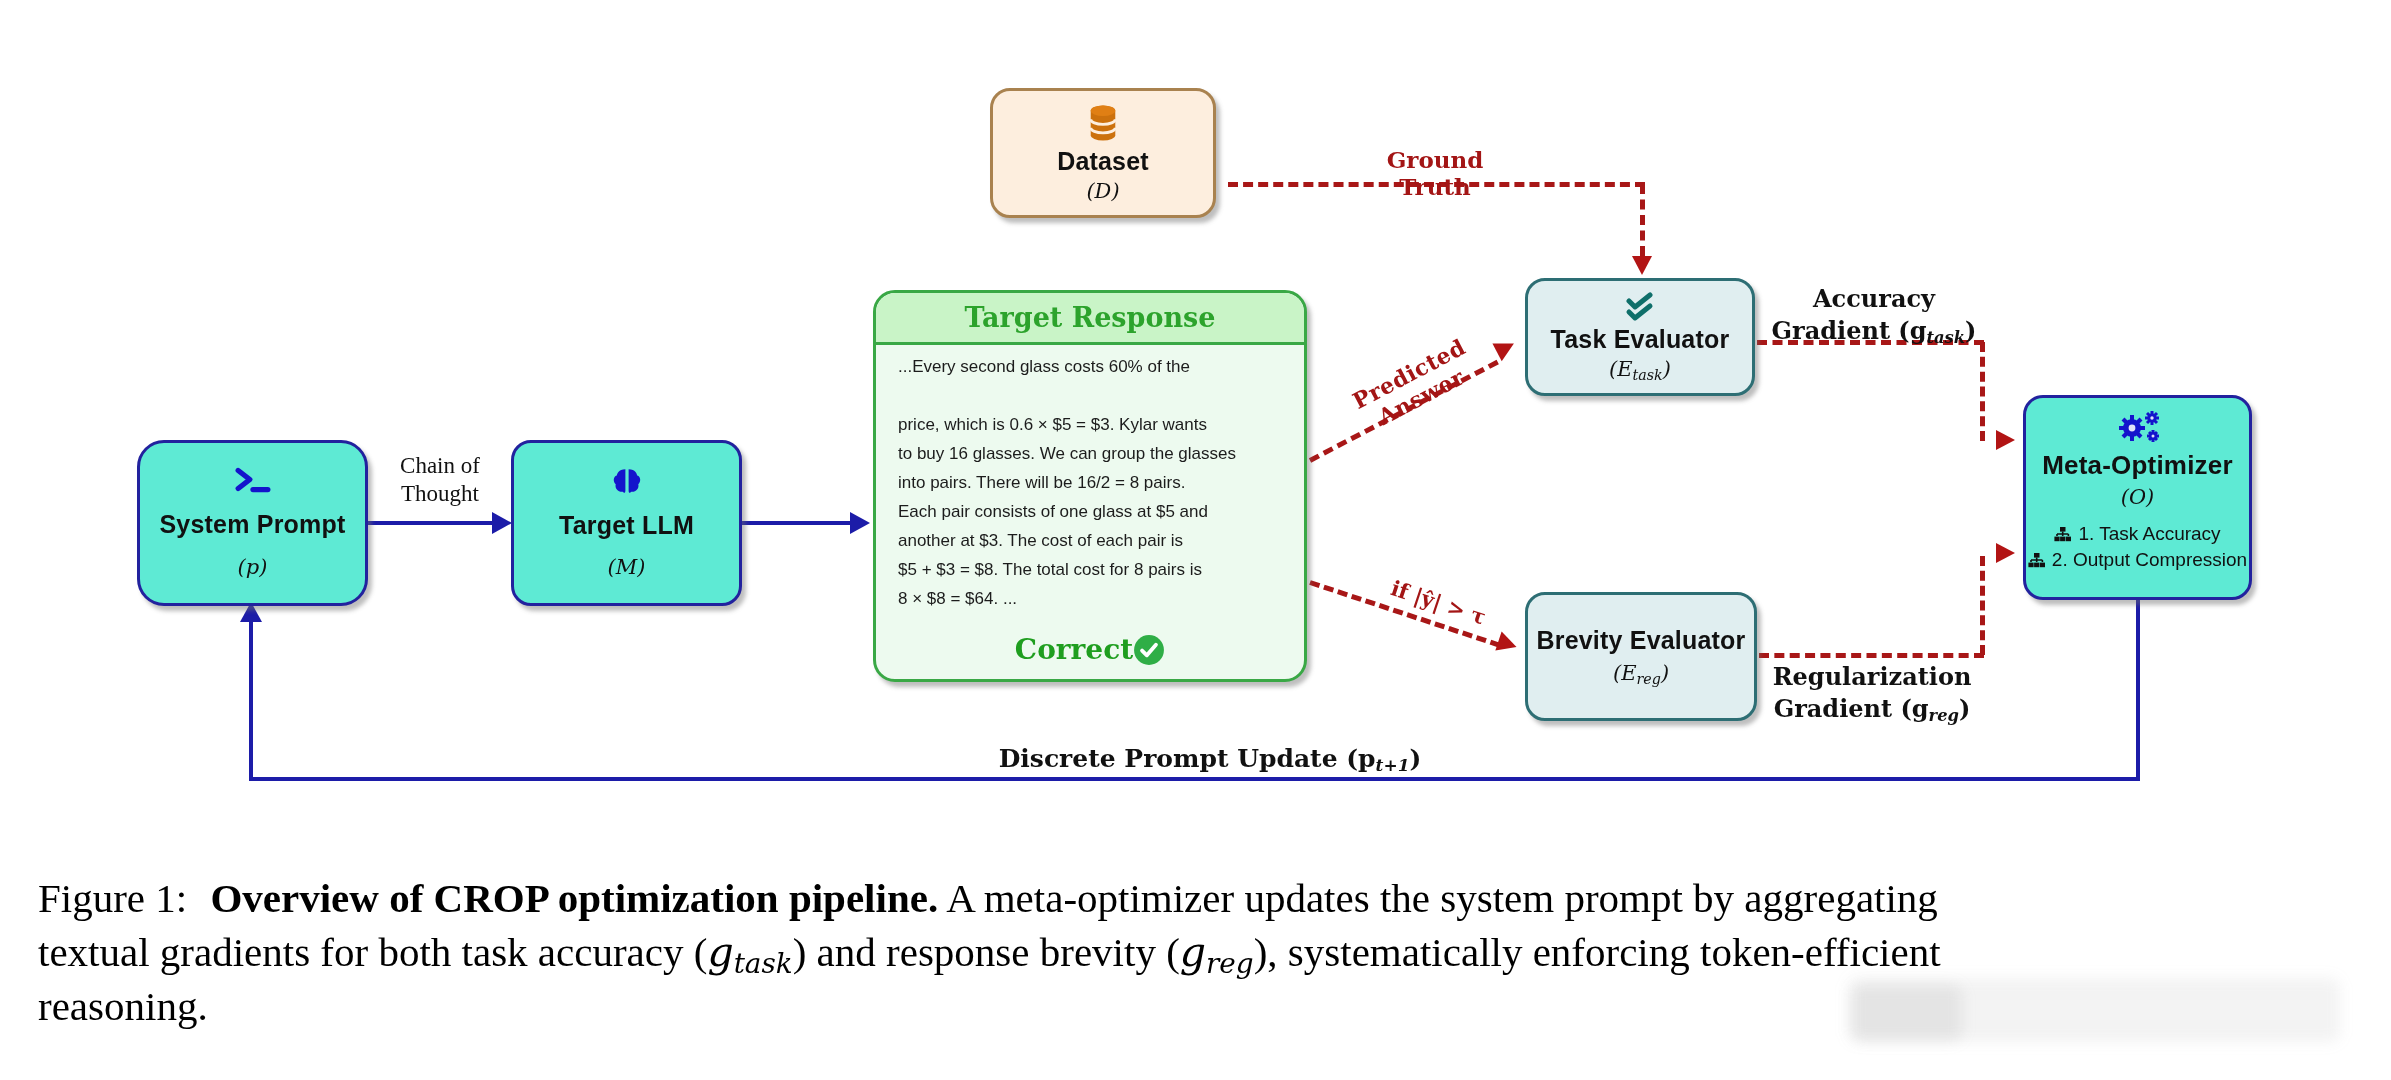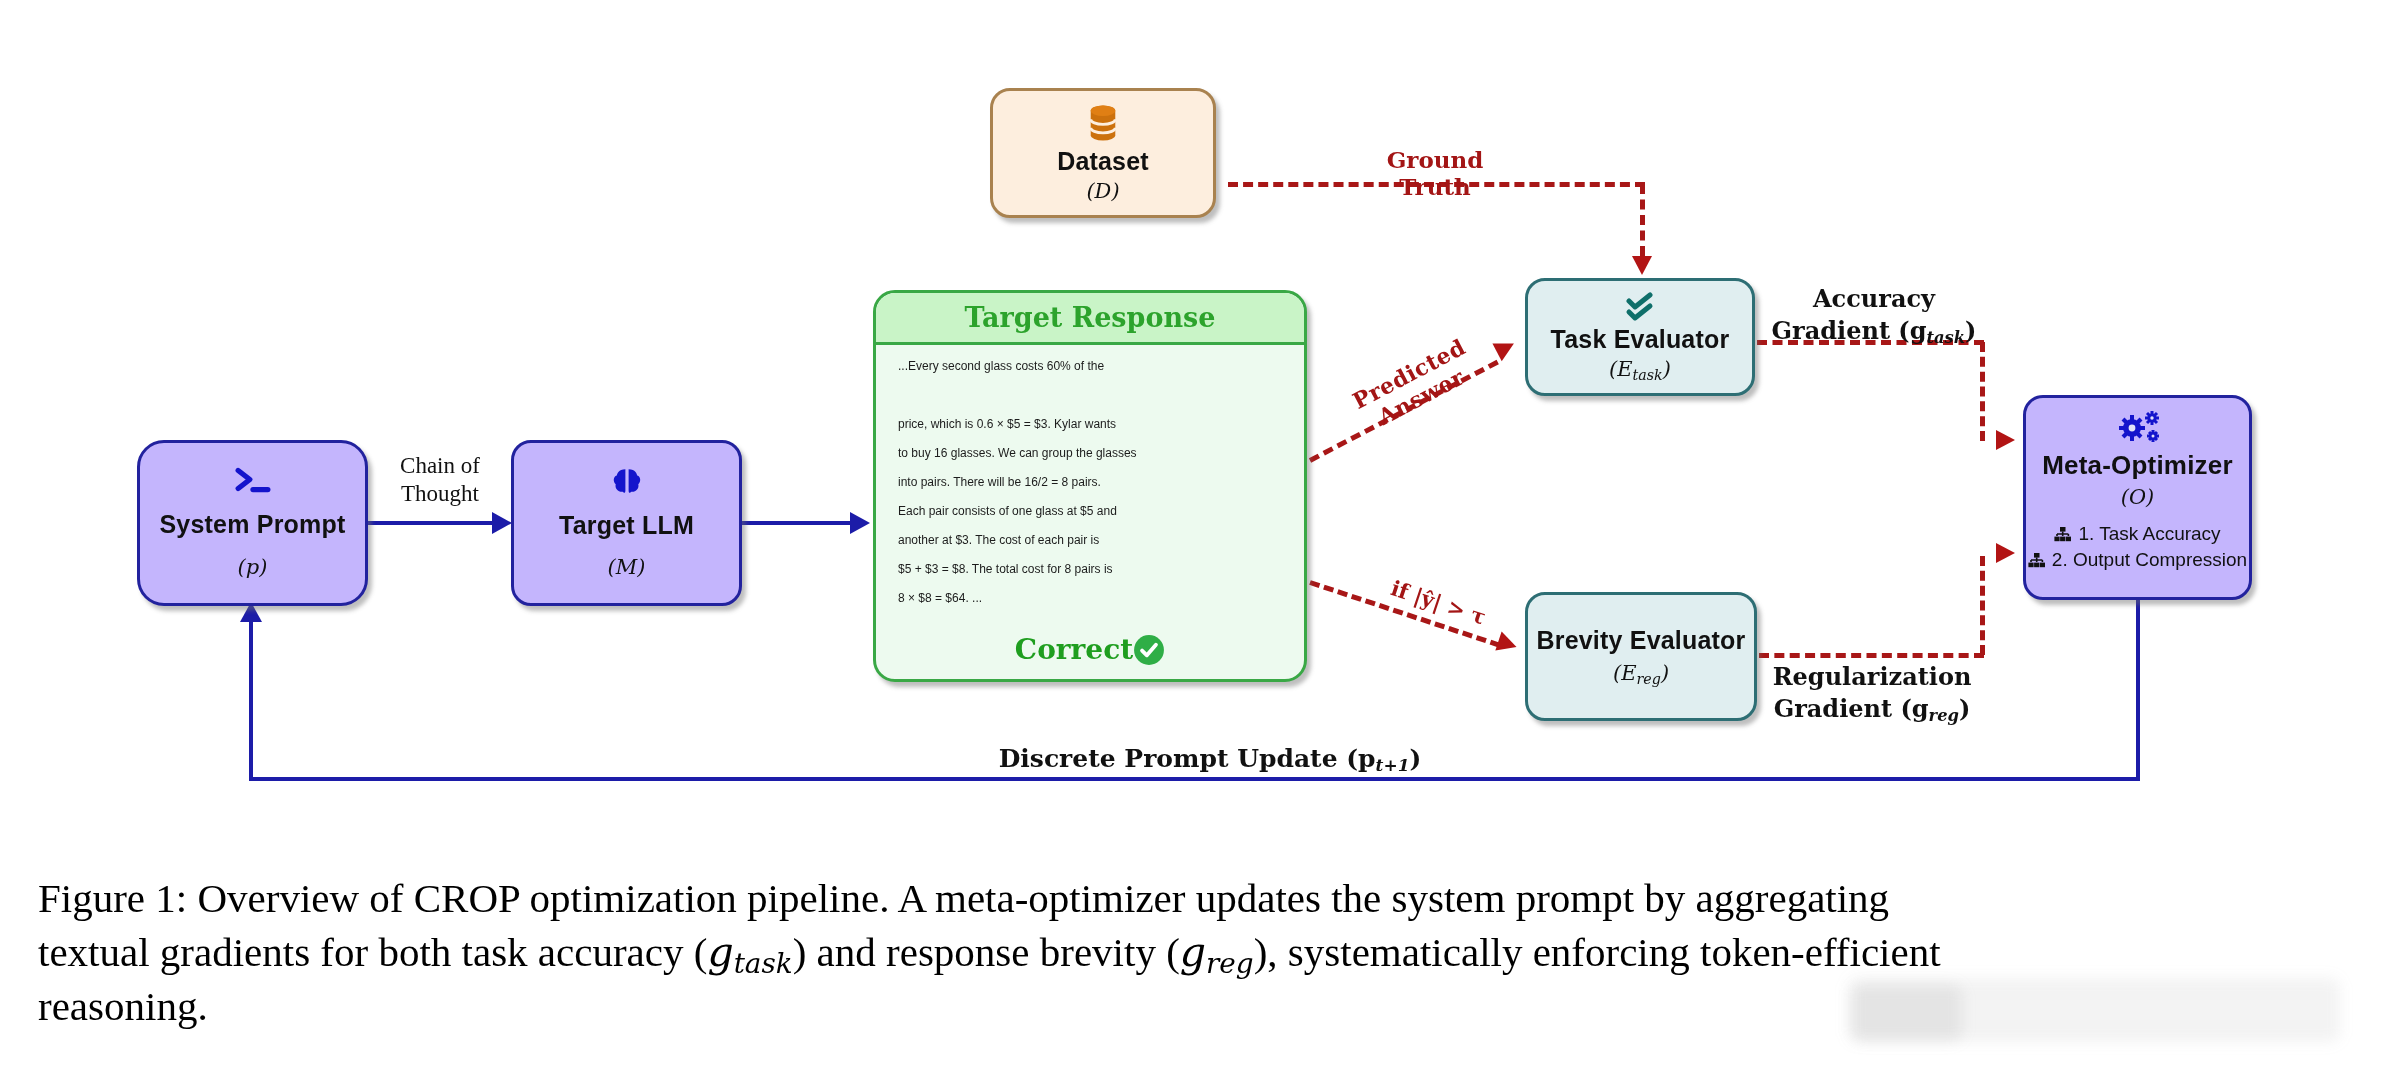--- a/index.html
+++ b/index.html
@@ -4,38 +4,38 @@
 <style>
   * { margin:0; padding:0; box-sizing:border-box; }
   html,body { width:2391px; height:1080px; background:#ffffff; overflow:hidden;
               font-family:"Liberation Sans", sans-serif; }
   #stage { position:relative; width:2391px; height:1080px; background:#fff; }
 
   
   .node { position:absolute; border-radius:20px; display:flex; flex-direction:column;
           align-items:center; justify-content:space-evenly;
           box-shadow:4px 5px 4px rgba(110,110,110,.45); padding:8px 6px; }
-  .node-blue  { background:#c4b5fd; border:3px solid #22229e; }
+  .node-blue  { background:#5eead4; border:3px solid #22229e; }
   .node-teal  { background:#e0eef0; border:3px solid #2d6e74; }
   .node-cream { background:#fdeede; border:3px solid #a9824f; }
   .node-title { font-weight:bold; color:#111; font-size:25px; letter-spacing:.2px; white-space:nowrap; }
   .node-sym   { font-family:"DejaVu Serif", serif; font-style:italic; font-size:21px; color:#111; }
   .mi { font-family:"DejaVu Serif", serif; font-style:italic; }
   .msub { font-family:"DejaVu Serif", serif; font-style:italic; font-size:.68em; vertical-align:-0.25em; }
 
   
   #resp { position:absolute; left:873px; top:290px; width:434px; height:392px;
           border:3px solid #39a845; border-radius:22px; background:#edfaef;
           box-shadow:4px 5px 4px rgba(110,110,110,.45); overflow:hidden; }
   #resp-header { height:52px; background:#c9f4c7; border-bottom:3px solid #39a845;
                  display:flex; align-items:center; justify-content:center;
                  border-radius:19px 19px 0 0; }
   #resp-title { font-family:"DejaVu Serif", serif; font-weight:bold; font-size:27px; color:#2ca32c; }
   #resp-body { padding:7px 10px 0 22px; }
-  .tr-line { font-size:12px; line-height:29px; color:#1c1c1c; white-space:nowrap; }
+  .tr-line { font-size:17px; line-height:29px; color:#1c1c1c; white-space:nowrap; }
   #resp-verdict { position:absolute; left:0; bottom:13px; width:100%;
                   display:flex; align-items:center; justify-content:center; gap:0; }
   #resp-verdict-text { font-family:"DejaVu Serif", serif; font-weight:bold; font-size:28px; color:#1f9e1f; }
 
   
   .hline-blue { position:absolute; border-top:4px solid #1c1ca8; }
   .vline-blue { position:absolute; border-left:4px solid #1c1ca8; }
   .hline-red  { position:absolute; border-top:5px dashed #a81717; }
   .vline-red  { position:absolute; border-left:5px dashed #a81717; }
   .diag-red   { position:absolute; border-top:5px dashed #a81717; transform-origin:left center; }
@@ -49,21 +49,21 @@
   .lbl { position:absolute; font-family:"DejaVu Serif", serif; color:#111; text-align:center; }
   .lbl-bold { font-weight:bold; }
   .lbl-red  { color:#a31515; font-weight:bold; }
 
   
   .meta-item { display:flex; align-items:center; gap:7px; font-size:19px; color:#111; white-space:nowrap; }
 
   
   .cap-line { position:absolute; left:38px; width:2330px; font-family:"Liberation Serif", serif;
               font-size:41px; color:#000; white-space:nowrap; }
-  .cap-bold { font-weight:normal; }
+  .cap-bold { font-weight:bold;margin-left:13px; }
 
   
   .smudge { position:absolute; border-radius:10px; filter:blur(7px); }
 </style>
 </head>
 <body>
 
 <div id="stage">
 
   <div class="hline-blue" style="left:368px; top:521px; width:130px;"></div>

